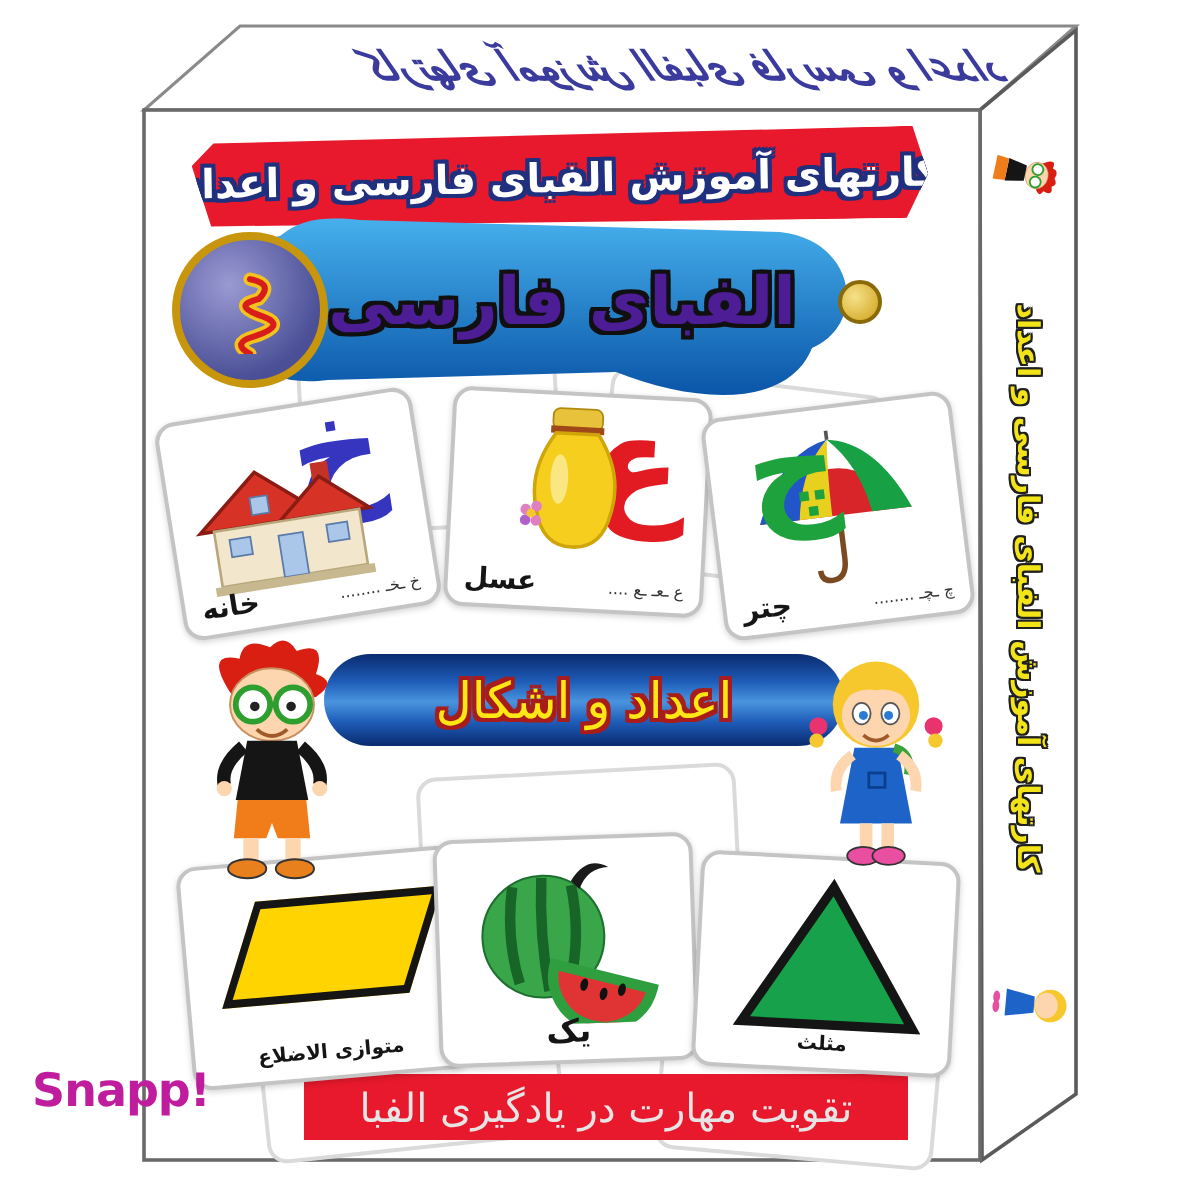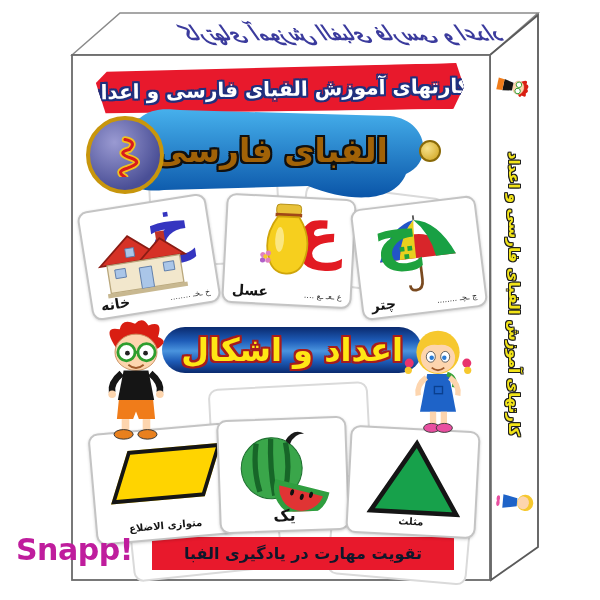--- a/index.html
+++ b/index.html
@@ -29,40 +29,40 @@
   .spine-char{z-index:2;}
 
   
   .title-banner{left:96px;top:66px;width:368px;height:46px;z-index:2;
      background:#e8192c;transform:rotate(-1deg);
      clip-path:polygon(0 30%,3% 6%,98% 0,100% 52%,97% 100%,2.5% 96%);
      display:flex;align-items:center;justify-content:center;}
   .title-banner span{font-size:20px;font-weight:bold;color:#ffffff;white-space:nowrap;}
 
   .swoosh-wrap{left:108px;top:104px;width:322px;height:98px;z-index:2;}
-  .subtitle-text{left:128px;top:118px;width:286px;height:64px;z-index:3;
+  .subtitle-text{left:138px;top:118px;width:286px;height:64px;z-index:3;
      display:flex;align-items:center;justify-content:center;
-     font-size:33px;font-weight:bold;color:#a16207;white-space:nowrap;}
+     font-size:33px;font-weight:bold;color:#4c1d95;white-space:nowrap;}
 
   .seal{left:86px;top:116px;width:78px;height:78px;border-radius:50%;z-index:4;
      background:radial-gradient(circle at 35% 32%,#9a9ad2,#4a4f96 72%);
      border:4px solid #c8960c;box-sizing:border-box;
      display:flex;align-items:center;justify-content:center;}
   .coin{left:419px;top:140px;width:22px;height:22px;border-radius:50%;z-index:3;
      background:radial-gradient(circle at 35% 35%,#f6e18a,#cfa21a);
      border:2px solid #8a6a08;box-sizing:border-box;}
 
   .mid-banner{left:162px;top:327px;width:260px;height:46px;z-index:2;border-radius:23px;
      background:linear-gradient(180deg,#0a2a6e 0%,#1e5cb8 30%,#4a94de 52%,#1e5cb8 74%,#0a2a6e 100%);
      display:flex;align-items:center;justify-content:center;}
-  .mid-banner span{font-size:32px;font-weight:bold;color:#ffe715;white-space:nowrap;}
+  .mid-banner span{font-size:25px;font-weight:normal;color:#ffe715;white-space:nowrap;}
 
   .bottom-banner{left:152px;top:537px;width:302px;height:33px;z-index:2;background:#e8192c;
      display:flex;align-items:center;justify-content:center;}
-  .bottom-banner span{font-size:16px;font-weight:bold;color:#0f172a;white-space:nowrap;}
+  .bottom-banner span{font-size:20px;font-weight:normal;color:#e5e5e5;white-space:nowrap;}
 
   
   .card{background:#ffffff;border:2px solid #c4c4c4;border-radius:10px;z-index:3;
      box-shadow:0 1px 3px rgba(0,0,0,0.18);box-sizing:border-box;}
   .ghost{background:#ffffff;border:2px solid #dadada;border-radius:10px;z-index:1;box-sizing:border-box;}
   .card-letter{position:absolute;font-weight:bold;line-height:1;z-index:1;}
   .card-art{position:absolute;z-index:2;}
   .card-art-front{position:absolute;z-index:3;}
   .caption{position:absolute;left:8px;right:8px;bottom:4px;z-index:4;
      display:flex;justify-content:space-between;align-items:baseline;direction:ltr;}
@@ -71,21 +71,21 @@
   .caption-center{position:absolute;left:0;right:0;bottom:5px;z-index:4;text-align:center;}
 
   .parallelogram{width:94px;height:52px;background:#ffd400;border:4px solid #151515;
      transform:skewX(-22deg);box-sizing:border-box;}
 
   
   .boy{left:92px;top:316px;width:88px;height:126px;z-index:5;}
   .girl{left:402px;top:326px;width:72px;height:112px;z-index:5;}
 
   
-  .watermark{left:16px;top:536px;z-index:6;font-weight:800;font-size:30px;
+  .watermark{left:16px;top:536px;z-index:6;font-weight:800;font-size:23px;
      line-height:0.92;color:#bf1d9d;letter-spacing:-0.5px;}
 </style>
 </head>
 <body>
 
 <div class="stage">
 
   <svg class="abs outline-svg" width="600" height="600">
     <polygon points="72,55 120,13 538,13 490,55" fill="#ffffff" stroke="#8a8a8a" stroke-width="1.5"></polygon>
     <polygon points="490,55 538,15 538,547 491,580" fill="#ffffff" stroke="#5a5a5a" stroke-width="1.8"></polygon>

